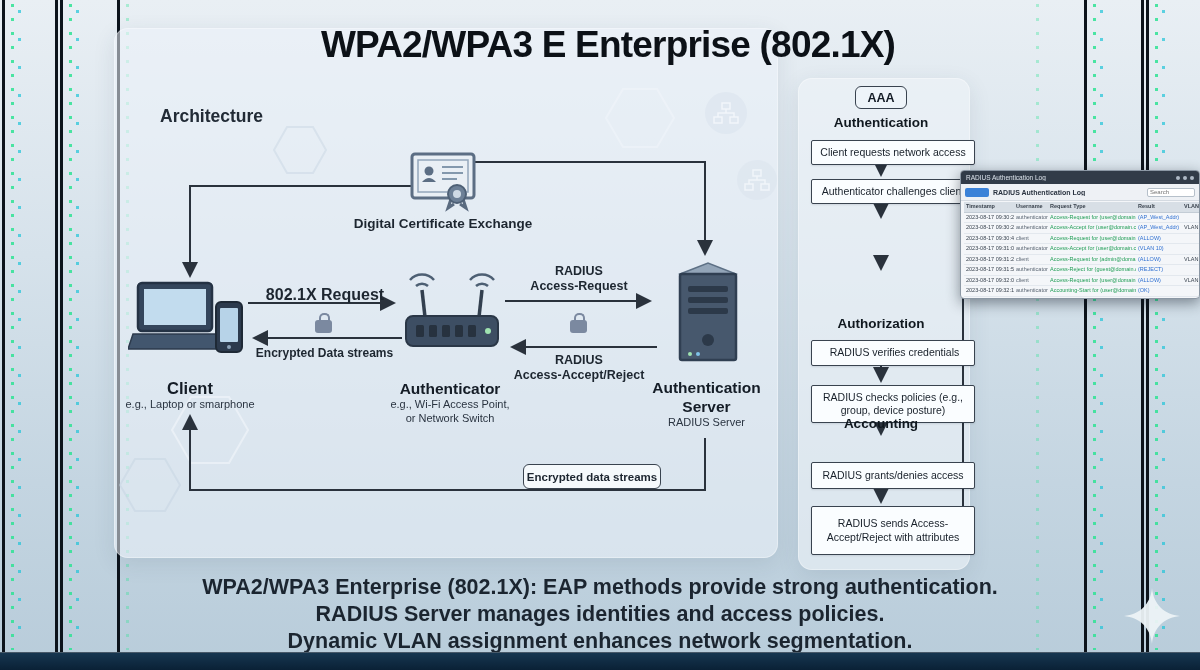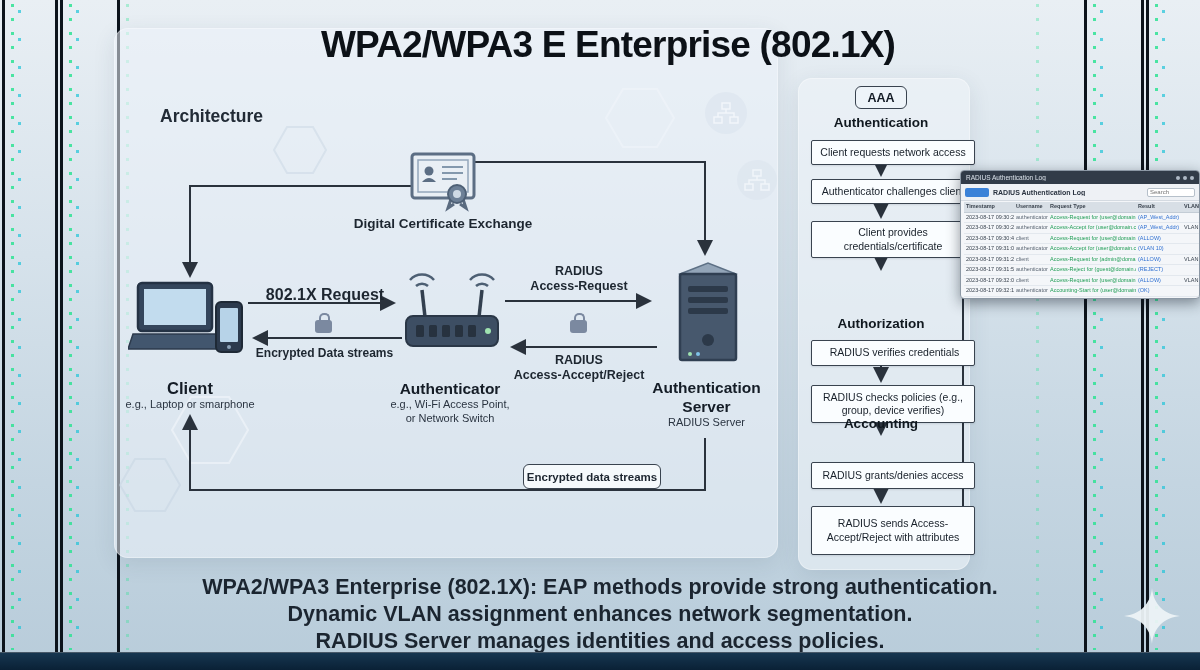--- a/index.html
+++ b/index.html
@@ -244,24 +244,23 @@
   </div>
   <div class="abs" style="left:634px;top:379px;width:145px;text-align:center;">
     <div class="node-name" style="font-size:15.5px;line-height:1.2;">Authentication Server</div>
     <div class="node-desc">RADIUS Server</div>
   </div>
 
   <div class="fbadge" style="left:855px;top:86px;width:52px;height:23px;">AAA</div>
   <div class="fhead" style="top:115px;">Authentication</div>
   <div class="fbox" style="top:140px;height:25px;">Client requests network access</div>
   <div class="fbox" style="top:179px;height:25px;">Authenticator challenges client</div>
-  <div class="fbox" style="top:221px;height:37px;">Client provides credentials/certificate</div>
   <div class="fhead" style="top:316px;">Authorization</div>
   <div class="fbox" style="top:340px;height:26px;padding-left:9px;">RADIUS verifies credentials</div>
-  <div class="fbox" style="top:385px;height:38px;">RADIUS checks policies (e.g., group, device verifies)</div>
+  <div class="fbox" style="top:385px;height:38px;">RADIUS checks policies (e.g., group, device posture)</div>
   <div class="fhead" style="top:416px;">Accounting</div>
   <div class="fbox" style="top:506px;height:49px;">RADIUS sends Access-Accept/Reject with attributes</div>
   <div class="fbox" style="top:462px;height:27px;">RADIUS grants/denies access</div>
 
   <div id="logwin">
     <div class="titlebar">
       <span class="t">RADIUS Authentication Log</span>
       <span class="dot"></span>
       <span class="dot"></span>
       <span class="dot"></span>
@@ -344,22 +343,22 @@
             <td class="lc2">Accounting-Stop for (user@domain.com)</td>
             <td class="lc3">(OK)</td>
             <td class="lc4">Pending</td>
           </tr>
         </tbody>
     </table>
   </div>
 
   <div id="footer">
     <div>WPA2/WPA3 Enterprise (802.1X): EAP methods provide strong authentication.</div>
+    <div>RADIUS Server manages identities and access policies.</div>
     <div>Dynamic VLAN assignment enhances network segmentation.</div>
-    <div>RADIUS Server manages identities and access policies.</div>
   </div>
 
   <svg class="abs" style="left:1124px;top:588px;" width="56" height="56" viewBox="0 0 56 56">
     <path d="M28 0 C29.5 16 40 26.5 56 28 C40 29.5 29.5 40 28 56 C26.5 40 16 29.5 0 28 C16 26.5 26.5 16 28 0 Z" fill="#ecf2f6" opacity="0.95"></path>
   </svg>
 
   <div id="bottombar"></div>
 </div>
 
 </body></html>

